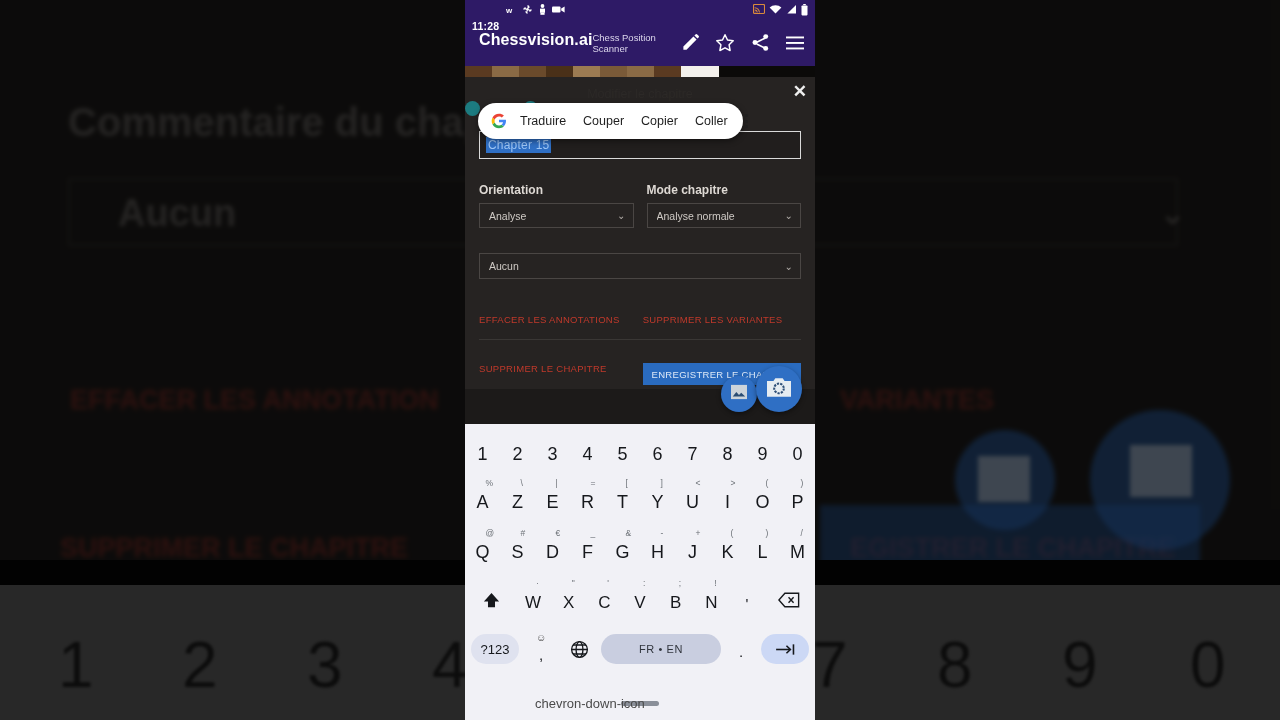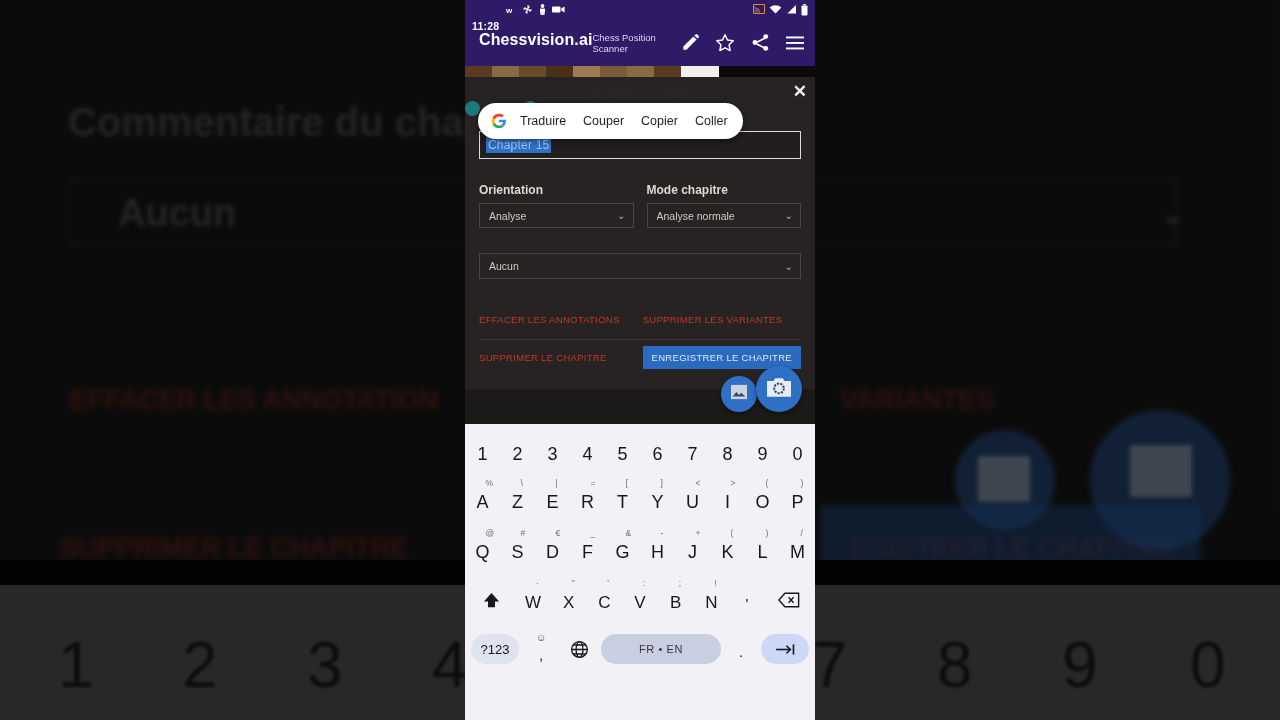--- a/index.html
+++ b/index.html
@@ -185,21 +185,21 @@
   .fgroup.wide { margin-top: 25px; }
   .fgroup.wide .fselect { height: 26px; }
 
   .links {
     display:flex; gap: 23px;
     margin-top: 35px;
     font-size: 9.5px; color:#c0392b; letter-spacing:.3px;
   }
   .divider { border-top:1px solid #3a3735; margin-top: 14px; }
   .botrow {
-    display:flex; align-items:center; margin-top: 6px;
+    display:flex; margin-top: 23px;
     height: 22px;
   }
   .del-link { font-size:9.5px; color:#c0392b; letter-spacing:.3px; }
   .save-btn {
     margin-left:auto;
     background:#2a6bbf; color:#dce8f7;
     font-size: 9.5px; letter-spacing:.3px;
     padding: 6px 9px;
   }
 
@@ -689,15 +689,19 @@
       <div class="k-period">.</div>
       <div class="k-enter">
         <svg width="21" height="15" viewBox="0 0 22 16" fill="none" stroke="#16181c" stroke-width="1.7">
           <path d="M1 8h15"></path>
             <path d="M12 4l4.2 4-4.2 4"></path>
             <path d="M19.5 2.5v11"></path>
         </svg>
       </div>
     </div>
 
+    <div class="navbar">
+      <span class="nav-down">chevron-down-icon</span>
+      <span class="nav-pill"></span>
+    </div>
   </div>
 
 </div>
 
 </body></html>

